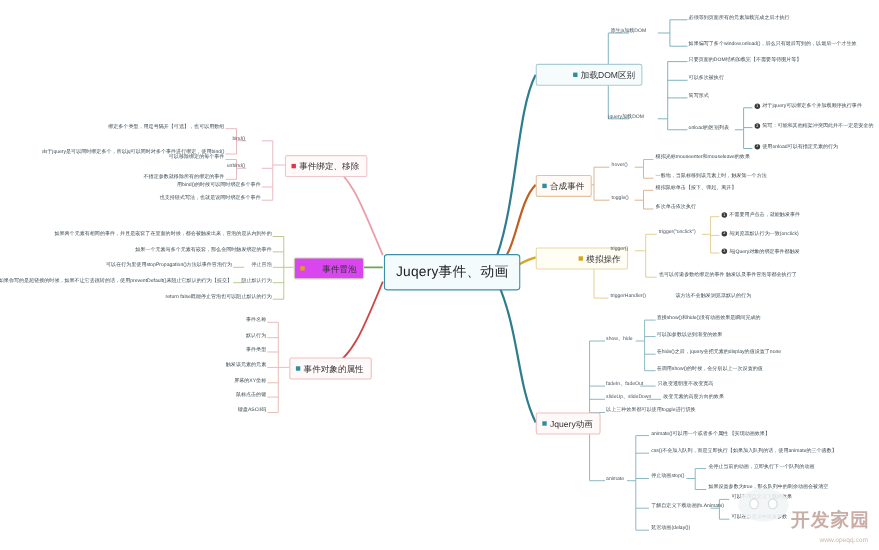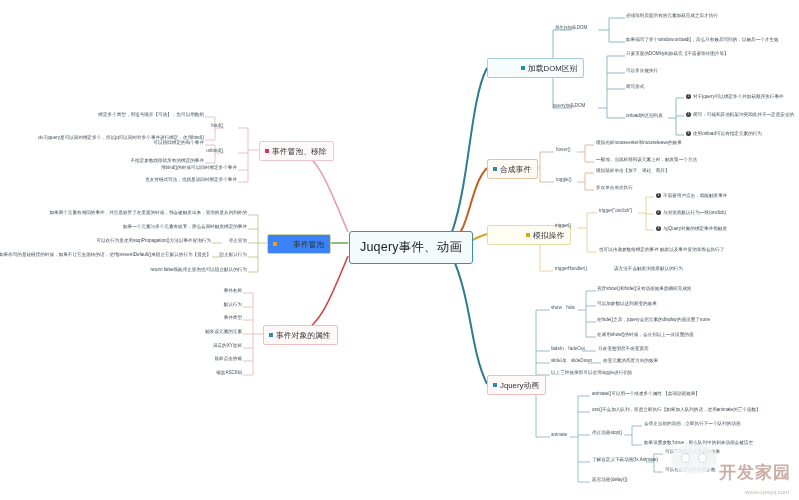--- a/index.html
+++ b/index.html
@@ -17,21 +17,21 @@
       padding:3.5px 6px 3.5px 5px;}
   .l1 .bullet{width:4px;height:4px;flex:0 0 4px;display:inline-block;}
   .l1.teal{border-color:#a8cdd6;background:#f6fbfc;padding-left:33px;}
   .l1.teal .bullet{background:#2d8e9e;}
   .l1.orange{border-color:#e3c3a4;background:#fffaf5;}
   .l1.orange .bullet{background:#2d8e9e;}
   .l1.gold{border-color:#e8d9a8;background:#fffdf4;padding-left:38px;}
   .l1.gold .bullet{background:#d9a520;}
   .l1.pink{border-color:#eec6cb;background:#fff9fa;}
   .l1.pink .bullet{background:#d6394c;}
-  .l1.green{border-color:#cfd9ae;background:#3b82f6;gap:16px;}
+  .l1.green{border-color:#cfd9ae;background:#d946ef;gap:16px;}
   .l1.green .bullet{background:#e0a020;}
   .l1.red{border-color:#eec0bd;background:#fffaf9;}
   .l1.red .bullet{background:#2d8e9e;}
 
   
   .leaf{position:absolute;font-size:4.6px;color:#3b4a52;white-space:nowrap;
         line-height:1.05;letter-spacing:0;padding-bottom:1px;}
   .leaf.la{text-align:left;}
   .leaf.ra{text-align:right;}
   .lbl{position:absolute;font-size:4.6px;color:#4a5560;white-space:nowrap;
@@ -212,21 +212,21 @@
     <span>模拟操作</span>
   </div>
 
   <div class="node l1 red" style="left:487px;top:375px;">
     <span class="bullet"></span>
     <span>Jquery动画</span>
   </div>
 
   <div class="node l1 pink" style="left:259px;top:141px;">
     <span class="bullet"></span>
-    <span>事件冒泡、移除</span>
+    <span>事件绑定、移除</span>
   </div>
 
   <div class="node l1 green" style="left:267px;top:234px;">
     <span class="bullet"></span>
     <span>事件冒泡</span>
   </div>
 
   <div class="node l1 red" style="left:263px;top:325px;">
     <span class="bullet"></span>
     <span>事件对象的属性</span>

